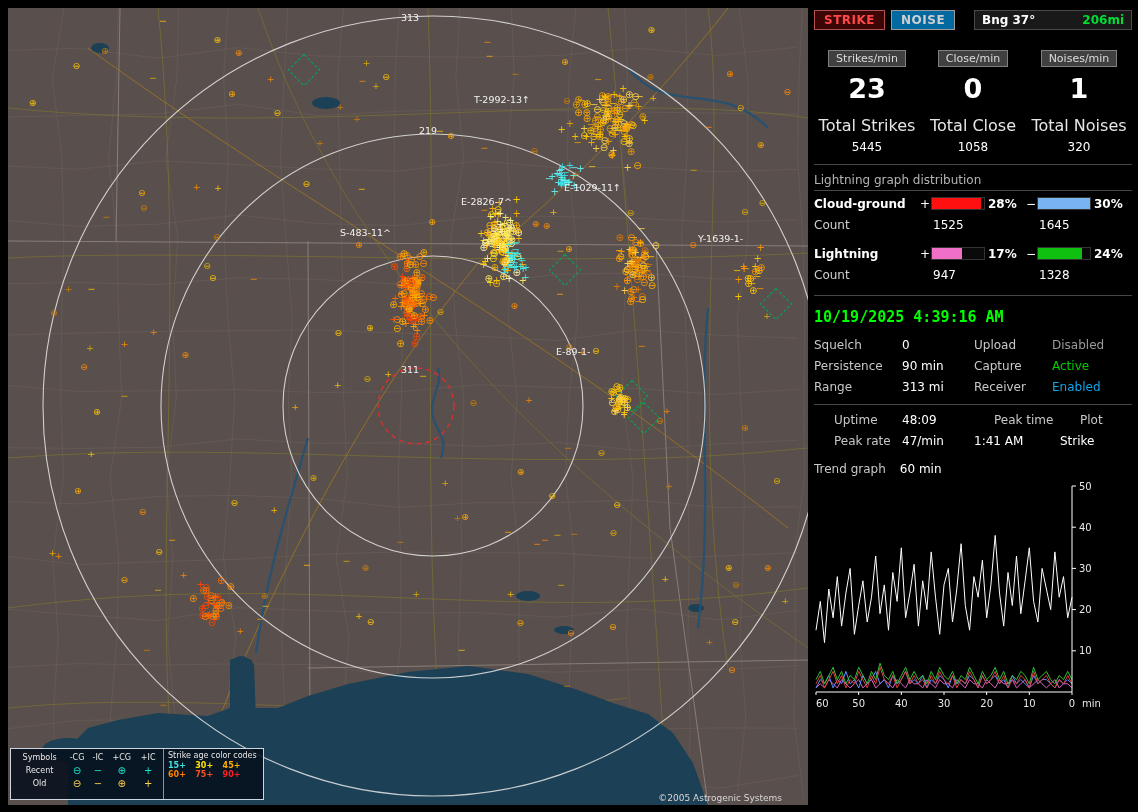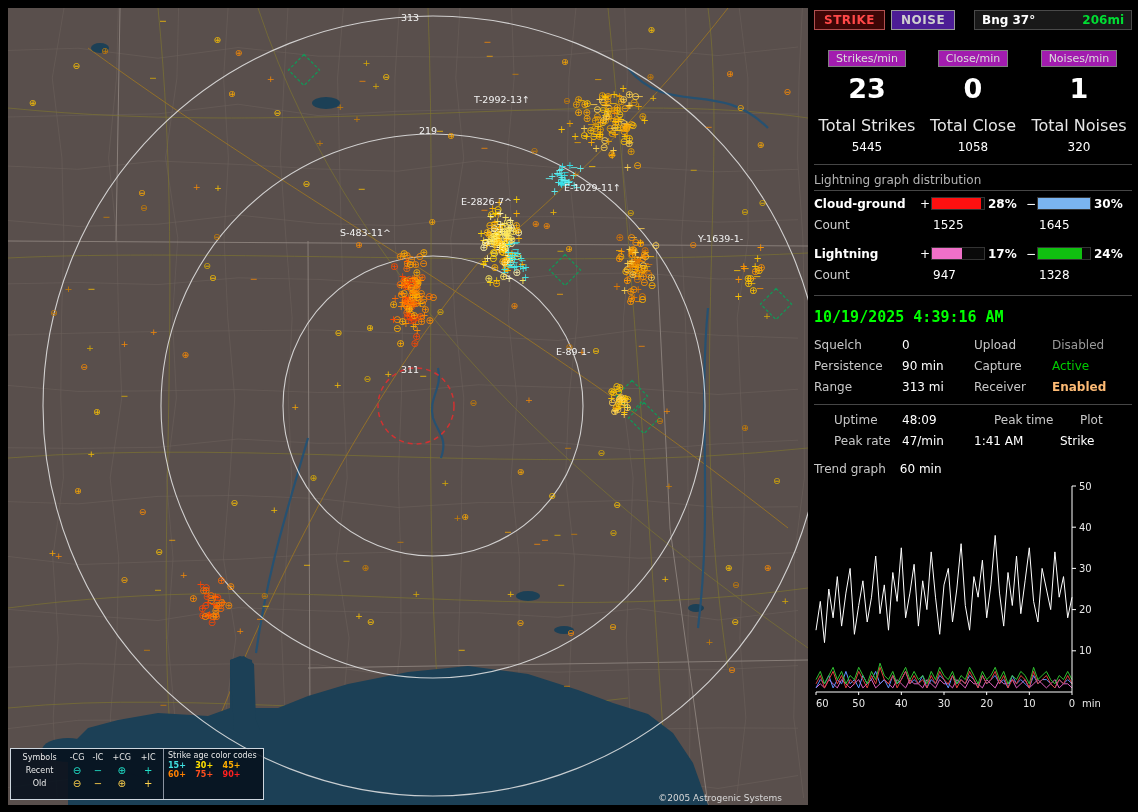--- a/index.html
+++ b/index.html
@@ -19,27 +19,27 @@
   #legend td:first-child{text-align:center;}
   #legend .sym{font-size:10px;line-height:10px;}
   #legend .age-title{color:#e8e8e8;margin-bottom:1px;}
   #legend .age-row span{display:inline-block;width:30%;font-weight:bold;}
   
   #panel{position:absolute;left:814px;top:10px;width:318px;height:794px;color:#c8c8c8;font-size:12px;}
   .divider{border-top:1px solid #464646;margin:10px 0 8px 0;}
   .top-row{display:flex;align-items:center;gap:6px;}
   .btn{font-size:12px;font-weight:bold;padding:2px 9px;border:1px solid #9a9a9a;cursor:default;letter-spacing:.5px;}
   .btn-strike{background:#3c0606;color:#ff4848;border-color:#b05050;}
-  .btn-noise{background:#4c1d95;color:#cfcfcf;}
+  .btn-noise{background:#0369a1;color:#cfcfcf;}
   .bearing{margin-left:auto;width:142px;display:flex;justify-content:space-between;align-items:center;
     background:#191919;border:1px solid #4a4a4a;padding:2px 7px;}
   .bearing .b-lab{color:#fff;font-weight:bold;}
   .bearing .b-dist{color:#00dd33;font-weight:bold;}
   .rates{display:grid;grid-template-columns:1fr 1fr 1fr;margin-top:20px;text-align:center;}
-  .chip{display:inline-block;background:#a21caf;border:1px solid #808080;color:#dcdcdc;font-size:11px;padding:1px 7px;}
+  .chip{display:inline-block;background:#404040;border:1px solid #808080;color:#dcdcdc;font-size:11px;padding:1px 7px;}
   .big-num{font-size:27px;font-weight:bold;color:#fff;margin-top:6px;}
   .tot-lab{margin-top:12px;color:#e6e6e6;font-size:16px;}
   .tot-val{margin-top:5px;color:#fff;font-size:12px;}
   .dist-title{color:#b4b4b4;padding-bottom:3px;border-bottom:1px solid #464646;margin-top:4px;}
   .dist-grid{margin-top:2px;}
   .dist-row{display:flex;align-items:center;height:21px;}
   .dist-name{width:106px;color:#fff;font-weight:bold;}
   .dist-cnt-lab{width:106px;color:#d0d0d0;}
   .half{flex:1;display:flex;align-items:center;gap:4px;}
   .sign{color:#fff;width:8px;text-align:center;}
@@ -1031,21 +1031,21 @@
       <span class="val" style="color: rgb(154, 154, 154);">Disabled</span>
 
       <span class="lab">Persistence</span>
       <span class="val">90 min</span>
       <span class="lab">Capture</span>
       <span class="val" style="color: rgb(0, 204, 0);">Active</span>
 
       <span class="lab">Range</span>
       <span class="val">313 mi</span>
       <span class="lab">Receiver</span>
-      <span class="val" style="color: #fdba74; font-weight: bold;">Enabled</span>
+      <span class="val" style="color: #0ea5e9;">Enabled</span>
     </div>
 
     <div class="divider"></div>
 
     <div class="status">
       <span class="lab">Uptime</span>
       <span class="val">48:09</span>
       <span class="lab">Peak time</span>
       <span class="lab">Plot</span>
 

